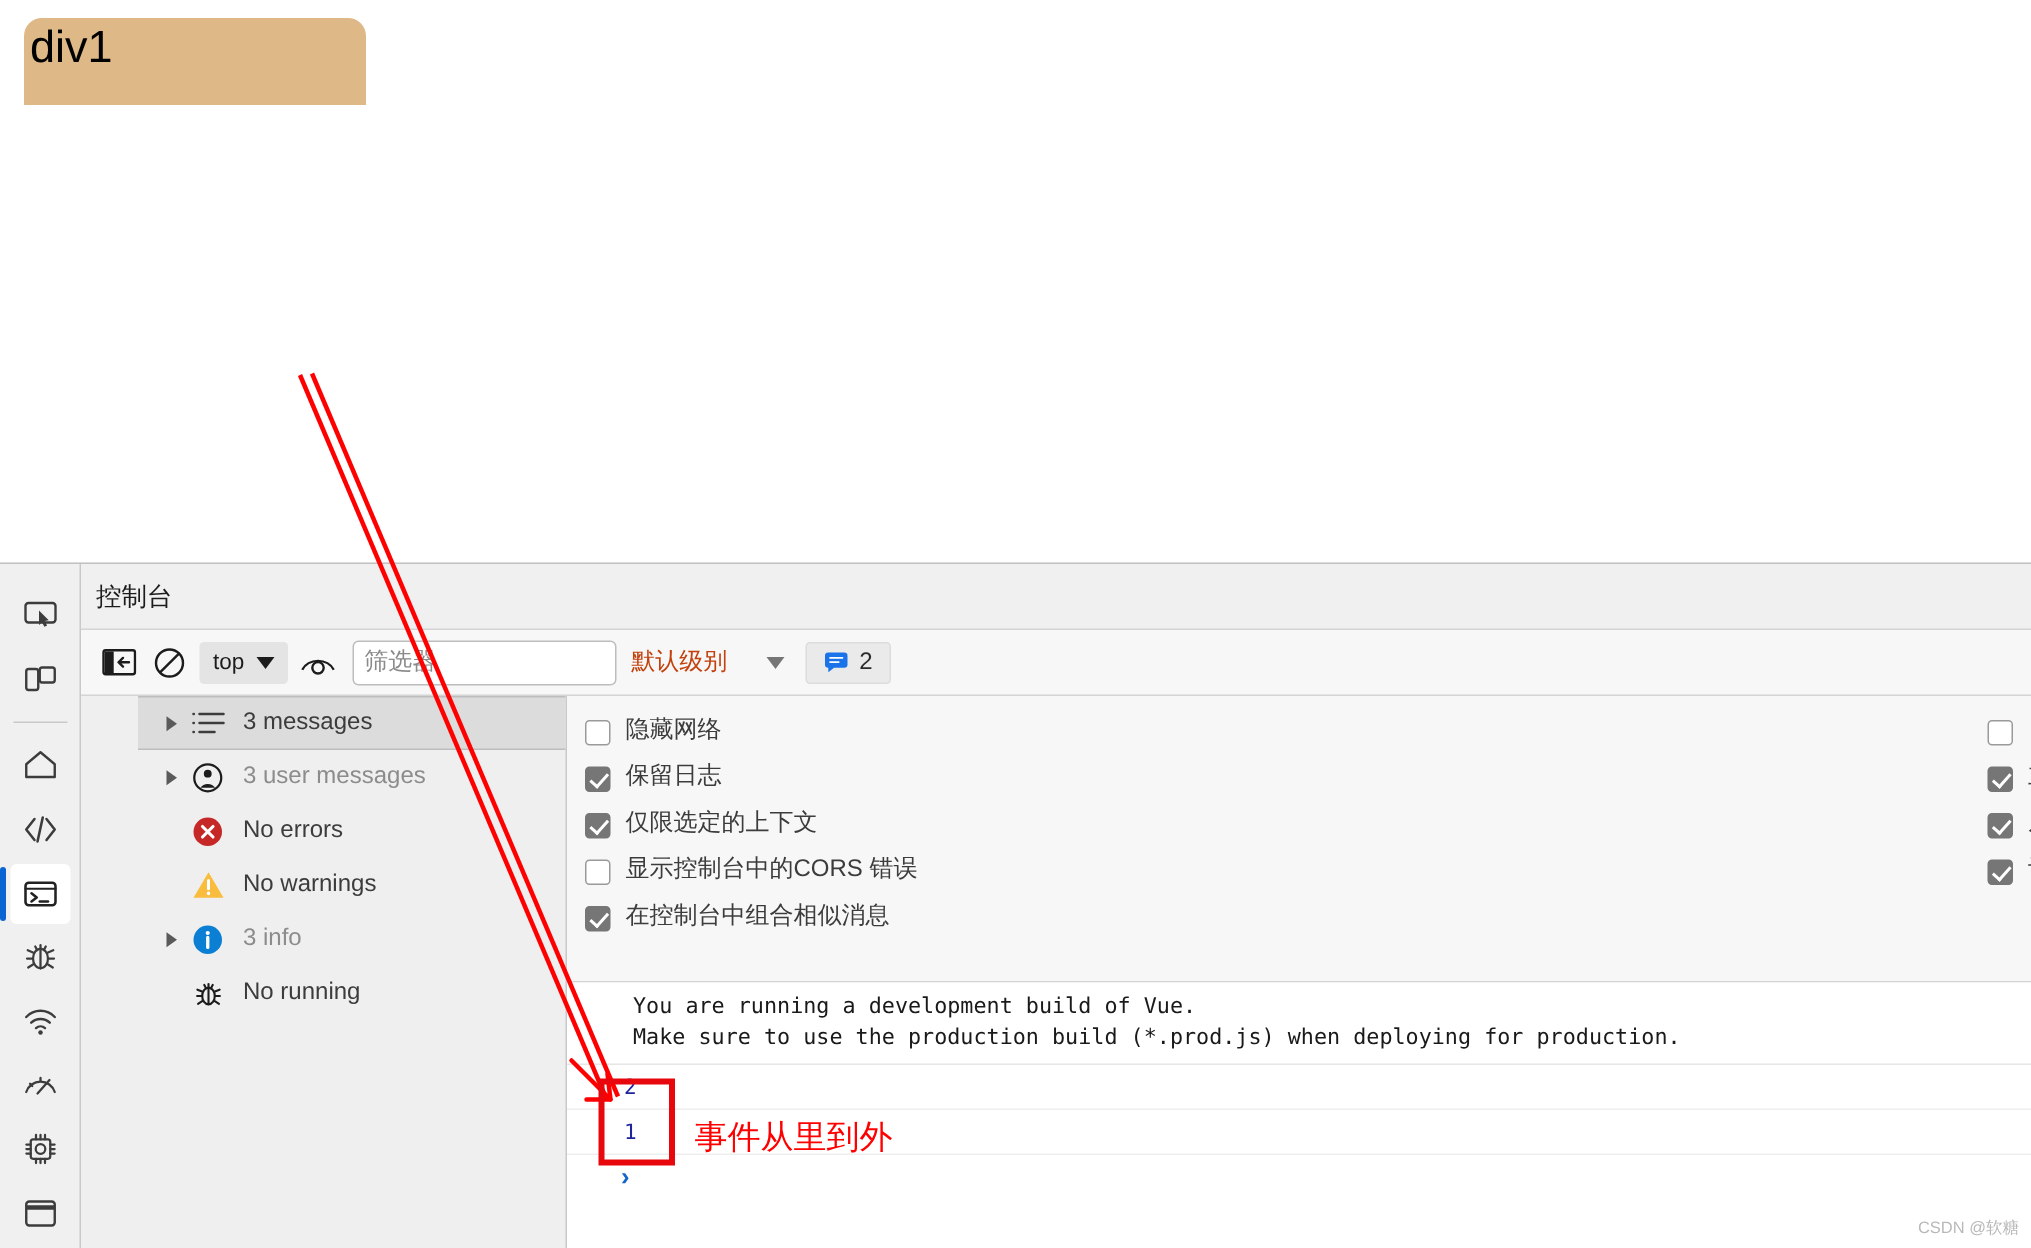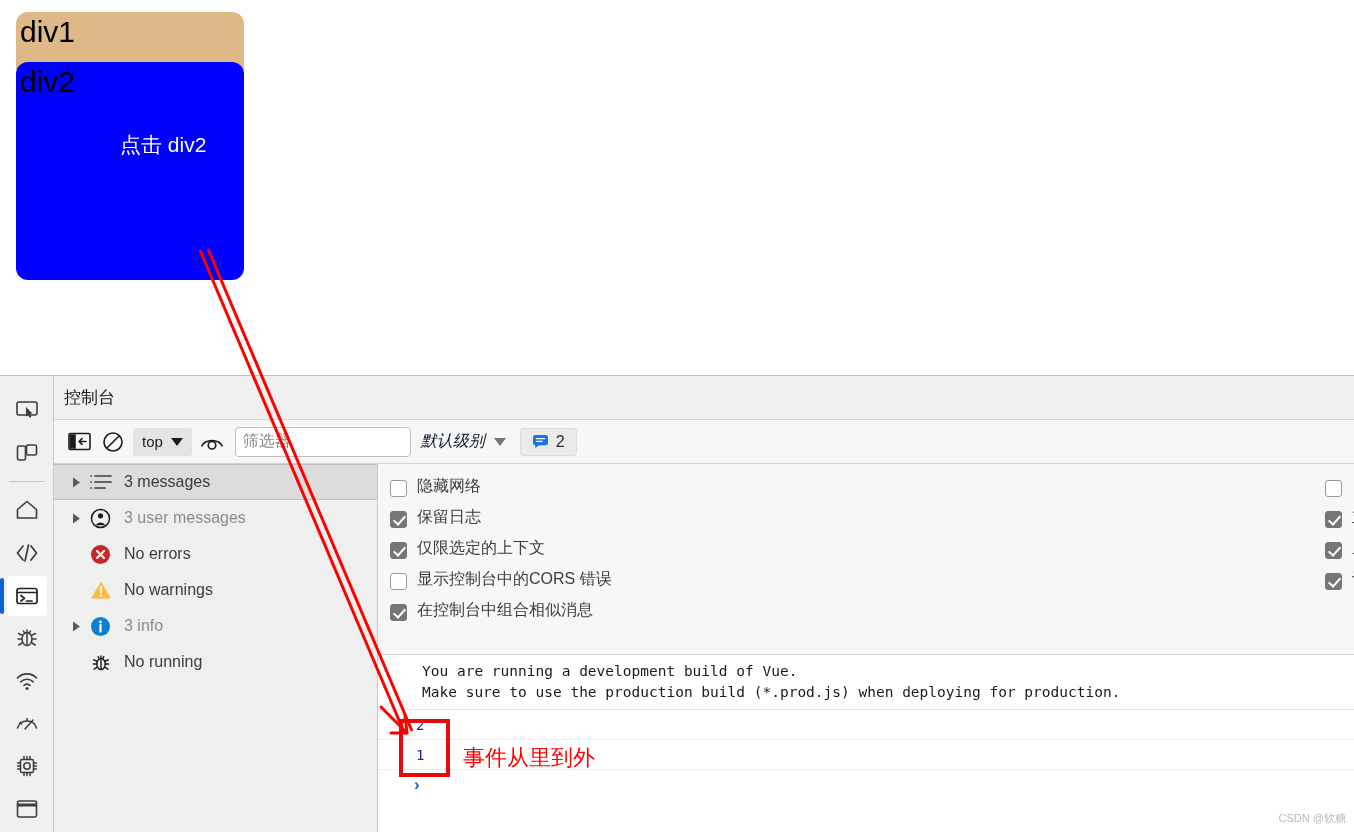--- a/index.html
+++ b/index.html
@@ -115,43 +115,43 @@
   .caret.gray { border-top-color: #767676; }
   #filter-input {
     flex: 0 0 auto;
     width: 176px; height: 30px;
     background: #ffffff; border: 1px solid #bdbdbd; border-radius: 4px;
     margin-left: 6px; margin-right: 10px;
     display: flex; align-items: center; padding: 0 7px;
     font-size: 16px; color: #8a8a8a;
   }
   .level-select {
-    display: flex; align-items: center; gap: 9px;
-    font-size: 16px; color: #0f172a; margin-right: 14px; font-style: italic;
+    display: flex; align-items: center; gap: 26px;
+    font-size: 16px; color: #c2410c; margin-right: 14px;
   }
   .msg-badge {
     height: 28px; background: #eaeaea; border: 1px solid #dcdcdc;
     border-radius: 3px; display: flex; align-items: center; gap: 7px;
     padding: 0 11px; font-size: 16px; color: #2b2b2b;
   }
   .bubble-icon { width: 17px; height: 15px; }
 
   
   #dt-body { flex: 1 1 auto; display: flex; min-height: 0; position: relative; }
 
   
   #console-sidebar {
     width: 324px; flex: 0 0 324px;
     background: #efefef;
     border-right: 1px solid #c9c9c9;
     padding-top: 0;
   }
   .side-row {
     height: 36px; display: flex; align-items: center;
-    padding-left: 18px; font-size: 16px; color: #3c3c3c;
+    padding-left: 18px; font-size: 16px; color: #3c3c3c; margin-left: 38px;
   }
   .side-row.selected {
     background: #dcdcdc;
     border-top: 1px solid #bdbdbd; border-bottom: 1px solid #bdbdbd;
   }
   .side-row .tw {
     width: 18px; flex: 0 0 18px; display: flex; align-items: center;
   }
   .side-row .tw svg { display: block; }
   .side-row .ico {
@@ -226,23 +226,20 @@
 </head>
 <body>
 
 <div id="root">
 
   <div id="page-area">
     <div id="div1">
       <span>div1</span>
     </div>
     <div id="div1-extra"></div>
-    <div id="div2">
-      <span>div2</span>
-    </div>
     <div id="div2-label">点击 div2</div>
   </div>
 
   <div id="devtools">
 
     <div id="icon-rail">
 
       <div class="rail-icon">
         <svg width="26" height="26" viewBox="0 0 26 26" fill="none" stroke="#3c3c3c" stroke-width="1.6">
           <rect x="3" y="5" width="20" height="13" rx="2"></rect>

